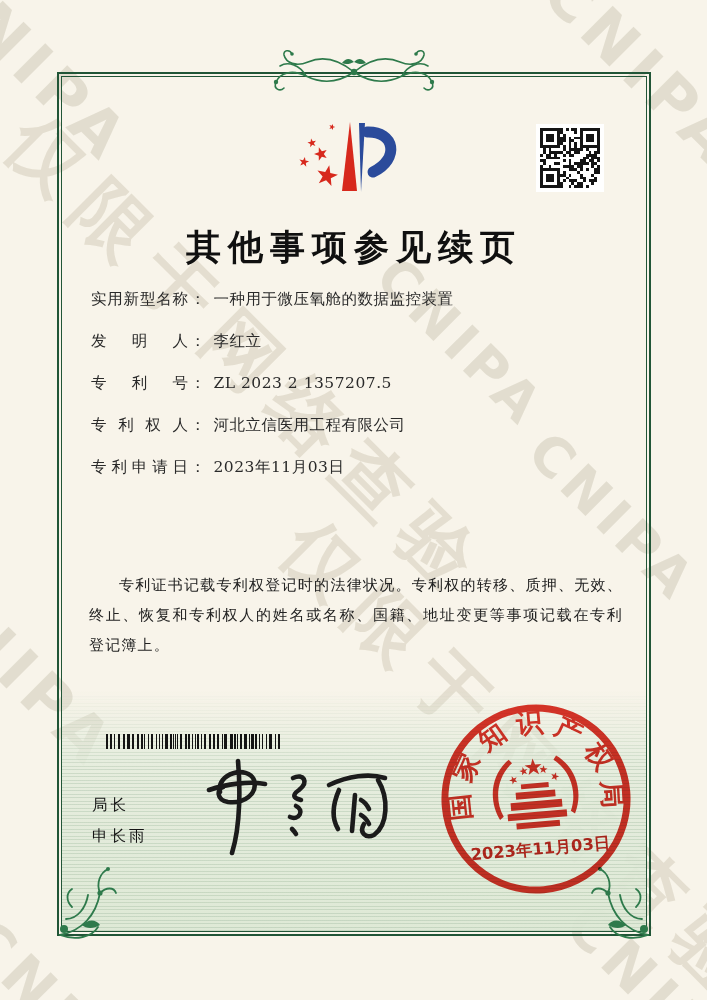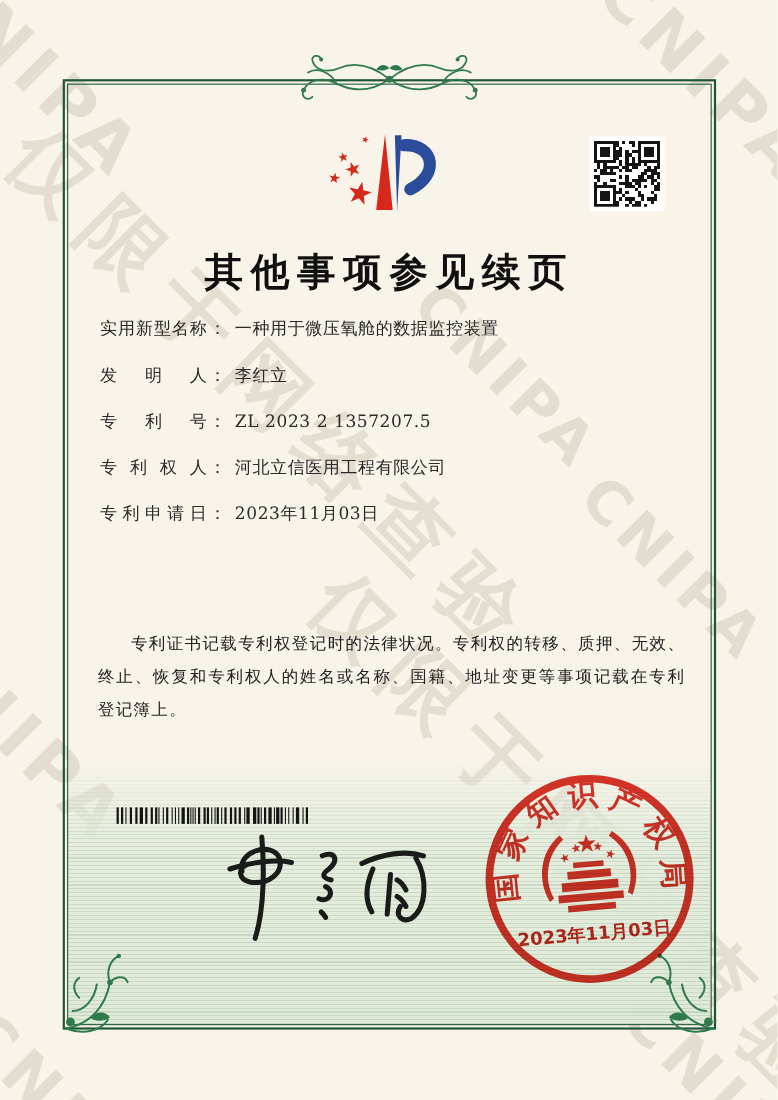--- a/index.html
+++ b/index.html
@@ -532,20 +532,24 @@
         <div style="width: 3px; background: transparent;"></div>
         <div style="width: 1px; background: rgb(20, 20, 20);"></div>
         <div style="width: 2px; background: transparent;"></div>
         <div style="width: 3px; background: rgb(20, 20, 20);"></div>
         <div style="width: 3px; background: transparent;"></div>
         <div style="width: 1px; background: rgb(20, 20, 20);"></div>
         <div style="width: 2px; background: transparent;"></div>
         <div style="width: 2px; background: rgb(20, 20, 20);"></div>
       </div>
 
+    <div class="official">
+      <div>局长</div>
+      <div>申长雨</div>
+    </div>
 
     <svg class="signature" viewBox="0 0 214 122" aria-label="申长雨">
       <g fill="none" stroke="#1b1b1b" stroke-width="4.6" stroke-linecap="round" stroke-linejoin="round">
         <path d="M28,52 C24,33 56,25 62,40 C66,54 52,64 36,62 C24,60 25,49 31,47"></path>
         <path d="M17,50 C34,44 58,41 73,44"></path>
         <path d="M46,21 C48,44 49,84 40,113"></path>
         <path d="M101,38 C112,33 117,42 107,50 C100,55 101,58 109,60"></path>
         <path d="M104,66 C113,70 107,81 98,77"></path>
         <path d="M100,89 C102,91 103,92 104,94"></path>
         <path d="M137,45 C156,36 177,33 193,38"></path>

